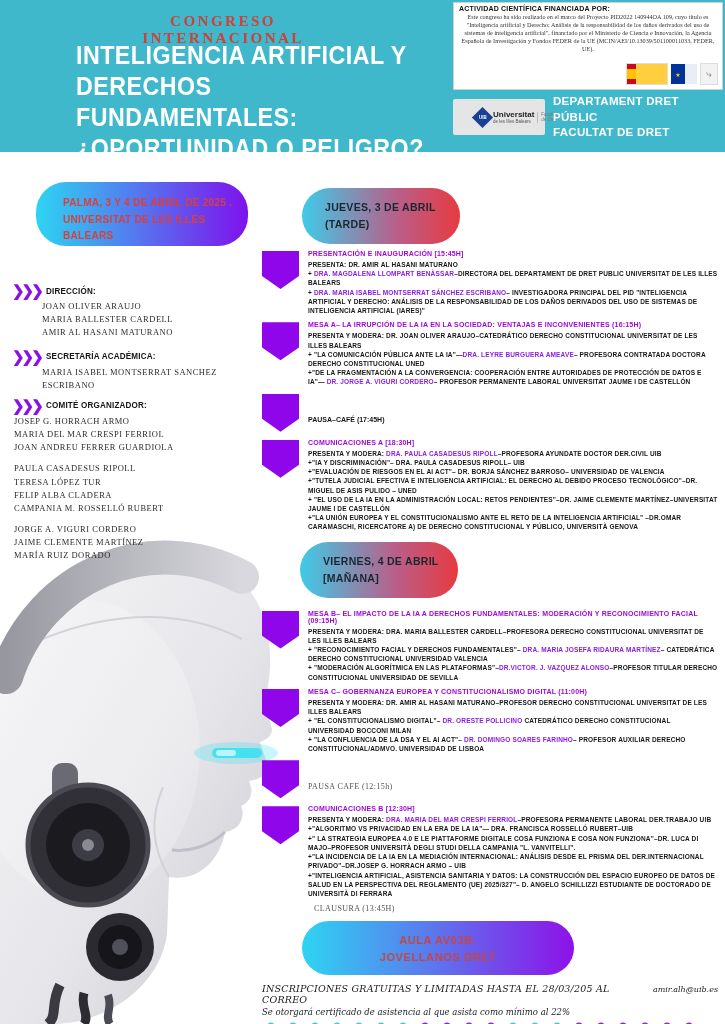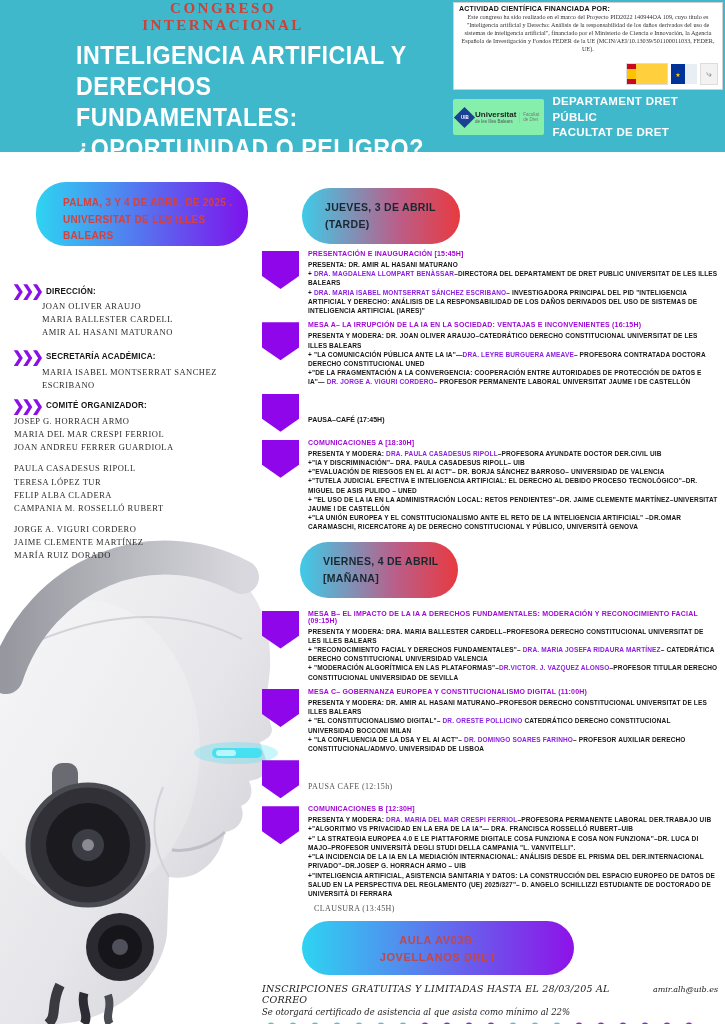--- a/index.html
+++ b/index.html
@@ -1,41 +1,41 @@
 <!DOCTYPE html>
 <html><head>
 <meta charset="utf-8">
 <style>
   html,body{margin:0;padding:0;}
   body{font-family:"Liberation Sans",sans-serif;background:#ffffff;}
   #poster{position:relative;width:725px;height:1024px;background:#ffffff;overflow:hidden;}
 
   
   .header-band{position:absolute;left:0;top:0;width:725px;height:152px;background:var(--teal,#3FB8CC);}
-  .congress-label{position:absolute;left:88px;top:0;width:270px;text-align:center;
+  .congress-label{position:absolute;left:88px;top:13px;width:270px;text-align:center;
     font-family:"Liberation Serif",serif;font-weight:bold;font-size:15px;letter-spacing:2.5px;color:#CF4038;}
   .main-title{position:absolute;left:76px;top:40px;width:390px;color:#ffffff;
     font-weight:bold;font-size:25px;line-height:31px;letter-spacing:.5px;transform:scaleX(.93);transform-origin:left top;}
 
   .funding-box{position:absolute;left:453px;top:2px;width:270px;height:88px;background:#ffffff;
     border:1px solid #cfcfcf;box-sizing:border-box;padding:2px 5px;}
   .funding-heading{font-size:7px;font-weight:bold;color:#111;letter-spacing:.2px;}
   .funding-body{font-family:"Liberation Serif",serif;font-size:6.2px;line-height:1.3;color:#333;
     text-align:center;margin-top:1px;width:100%;}
   .funding-logos{position:absolute;right:4px;bottom:4px;display:flex;gap:3px;align-items:center;}
   .logo-min{width:40px;height:20px;display:flex;background:#fff;border:.5px solid #ddd;}
   .logo-min .flag{width:9px;background:linear-gradient(#c60b1e 25%,#ffc400 25%,#ffc400 75%,#c60b1e 75%);}
   .logo-min .txt{flex:1;background:#ffcf3d;}
   .logo-eu{width:26px;height:20px;display:flex;}
   .logo-eu .stars{width:14px;background:#003399;color:#ffcc00;font-size:6px;display:flex;align-items:center;justify-content:center;}
   .logo-eu .side{flex:1;background:#e9eef5;}
   .logo-aei{width:16px;height:20px;background:#f2f2f2;border:.5px solid #ddd;display:flex;align-items:center;justify-content:center;color:#8a8a8a;font-size:10px;}
 
   .uib-strip{position:absolute;left:453px;top:94px;display:flex;align-items:center;gap:8px;}
-  .uib-box{width:92px;height:36px;background:#86efac;border-radius:2px;display:flex;align-items:center;padding:0 4px;box-sizing:border-box;gap:3px;}
+  .uib-box{width:92px;height:36px;background:#e5e5e5;border-radius:2px;display:flex;align-items:center;padding:0 22px;box-sizing:border-box;gap:3px;}
   .uib-diamond{width:15px;height:15px;background:#1b3f94;transform:rotate(45deg);display:flex;align-items:center;justify-content:center;flex:0 0 auto;}
   .uib-diamond span{transform:rotate(-45deg);color:#fff;font-size:4.5px;font-weight:bold;}
   .uib-name b{display:block;font-size:8px;color:#222;line-height:1;}
   .uib-name i{display:block;font-style:normal;font-size:4.5px;color:#555;}
   .uib-fac{border-left:1px solid #bbb;padding-left:3px;font-size:4.5px;color:#777;line-height:1.2;}
   .dept-text{color:#ffffff;font-weight:bold;font-size:11.5px;line-height:1.35;letter-spacing:.3px;}
 
   
   .pill{border-radius:30px;box-sizing:border-box;}
   .pill-palma{position:absolute;left:36px;top:182px;width:212px;height:64px;

